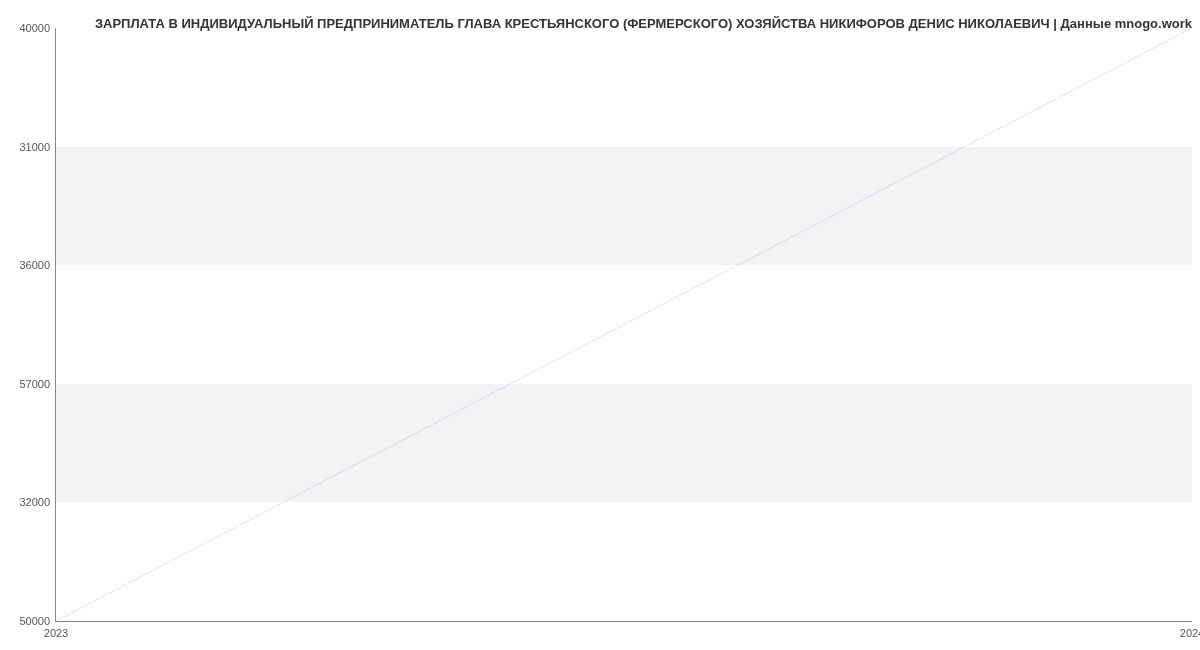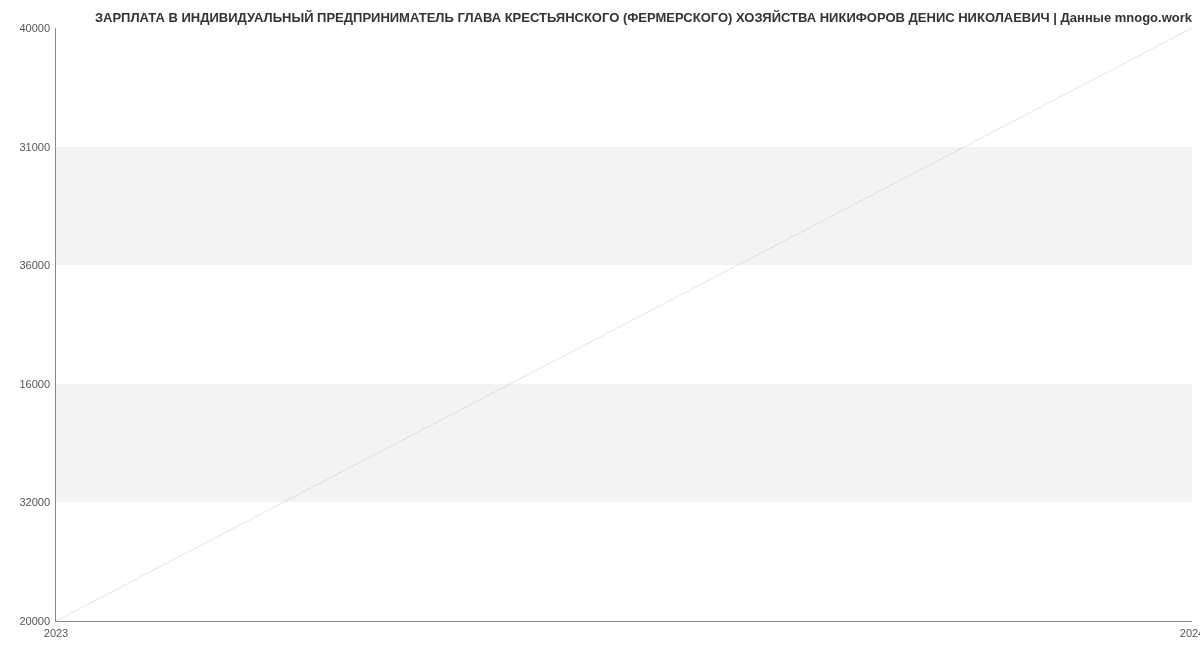--- a/index.html
+++ b/index.html
@@ -10,21 +10,21 @@
       height: 650px;
       position: relative;
     }
     .chart-container {
       position: relative;
       width: 100%;
       height: 100%;
     }
     .chart-title {
       position: absolute;
-      top: 10px;
+      top: 16px;
       right: 8px;
       font-size: 13px;
       font-weight: bold;
       color: #333;
       white-space: nowrap;
     }
     .plot-area {
       position: absolute;
       left: 55px;
       top: 28px;
@@ -67,23 +67,23 @@
 <body>
 
 <div class="chart-container">
   <div class="chart-title">ЗАРПЛАТА В ИНДИВИДУАЛЬНЫЙ ПРЕДПРИНИМАТЕЛЬ ГЛАВА КРЕСТЬЯНСКОГО (ФЕРМЕРСКОГО) ХОЗЯЙСТВА НИКИФОРОВ ДЕНИС НИКОЛАЕВИЧ | Данные mnogo.work</div>
 
   <div class="plot-area">
 
     <div class="band" style="bottom:20%; height:20%;"></div>
     <div class="band" style="bottom:60%; height:20%;"></div>
 
-    <div class="y-tick-label" style="bottom:0%; transform: translateY(50%);">20000</div>
+    <div class="y-tick-label" style="bottom:0%; transform: translateY(50%);">50000</div>
     <div class="y-tick-label" style="bottom:20%; transform: translateY(50%); text-align: center;">32000</div>
-    <div class="y-tick-label" style="bottom:40%; transform: translateY(50%);">16000</div>
+    <div class="y-tick-label" style="bottom:40%; transform: translateY(50%);">57000</div>
     <div class="y-tick-label" style="bottom:60%; transform: translateY(50%); margin-left: 9px;">36000</div>
     <div class="y-tick-label" style="bottom:80%; transform: translateY(50%);">31000</div>
     <div class="y-tick-label" style="bottom:100%; transform: translateY(50%);">40000</div>
 
     <div class="x-tick-label" style="left:0%;text-align:right;">2023</div>
     <div class="x-tick-label" style="left:100%;">2024</div>
 
     <svg class="line-svg" viewBox="0 0 100 100" preserveAspectRatio="none">
       <line x1="0" y1="100" x2="100" y2="0" stroke="#6699ff" stroke-width="0.25" vector-effect="non-scaling-stroke"></line>
     </svg>

